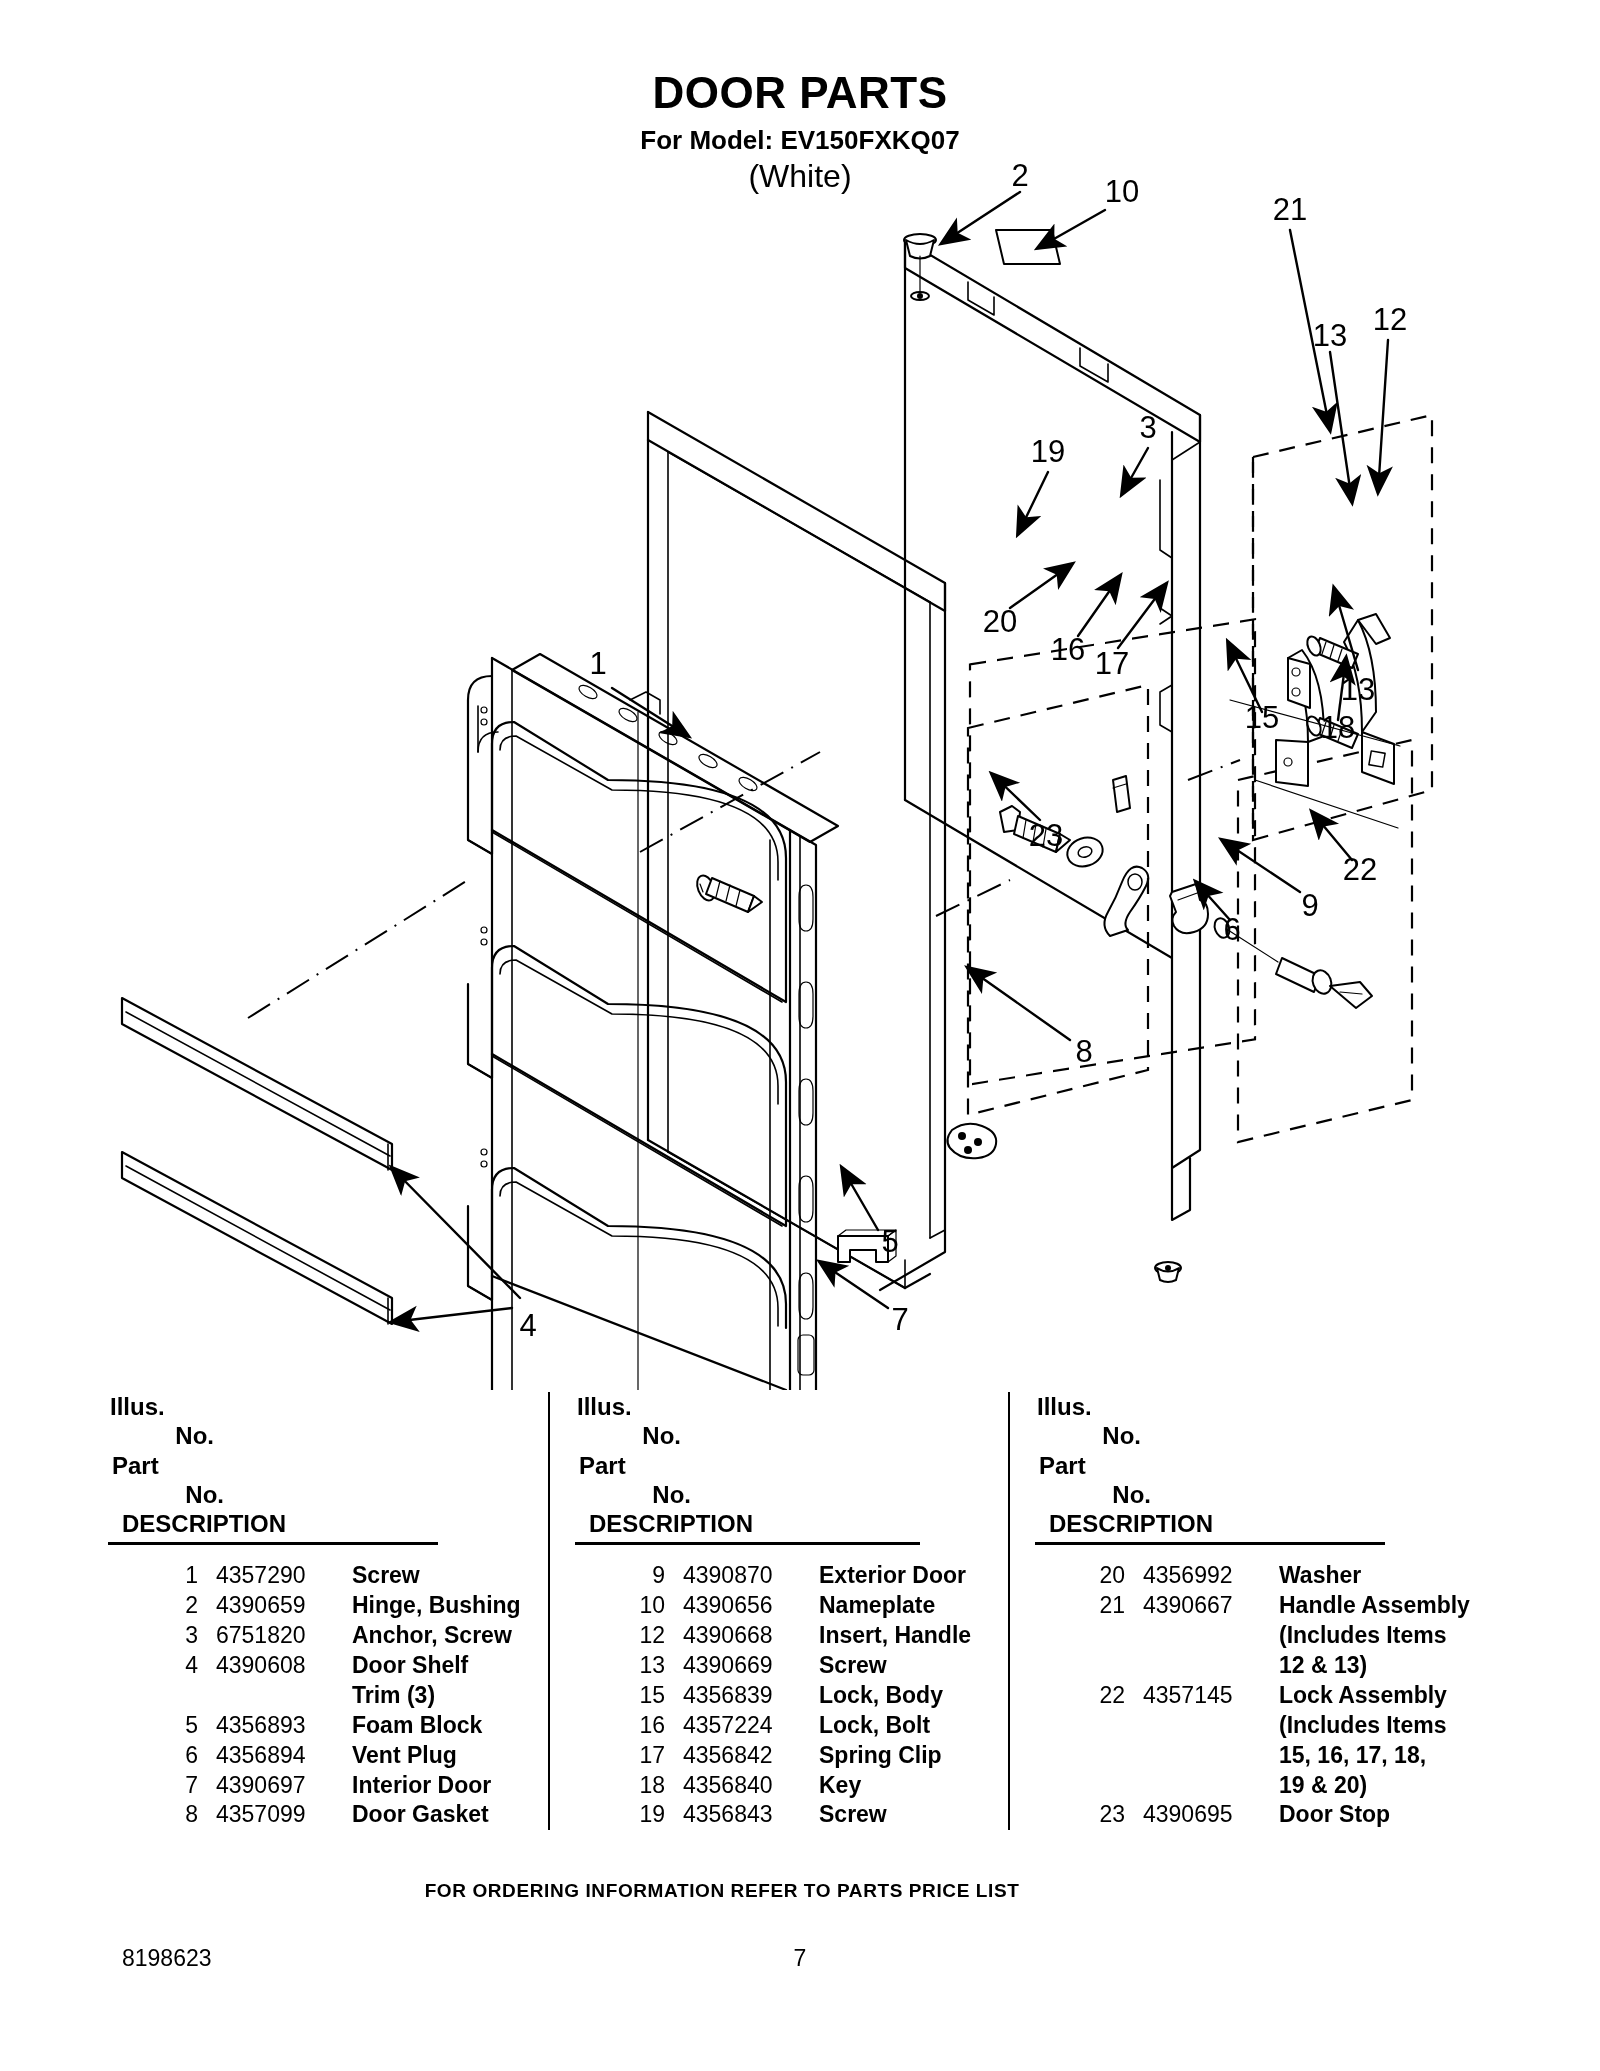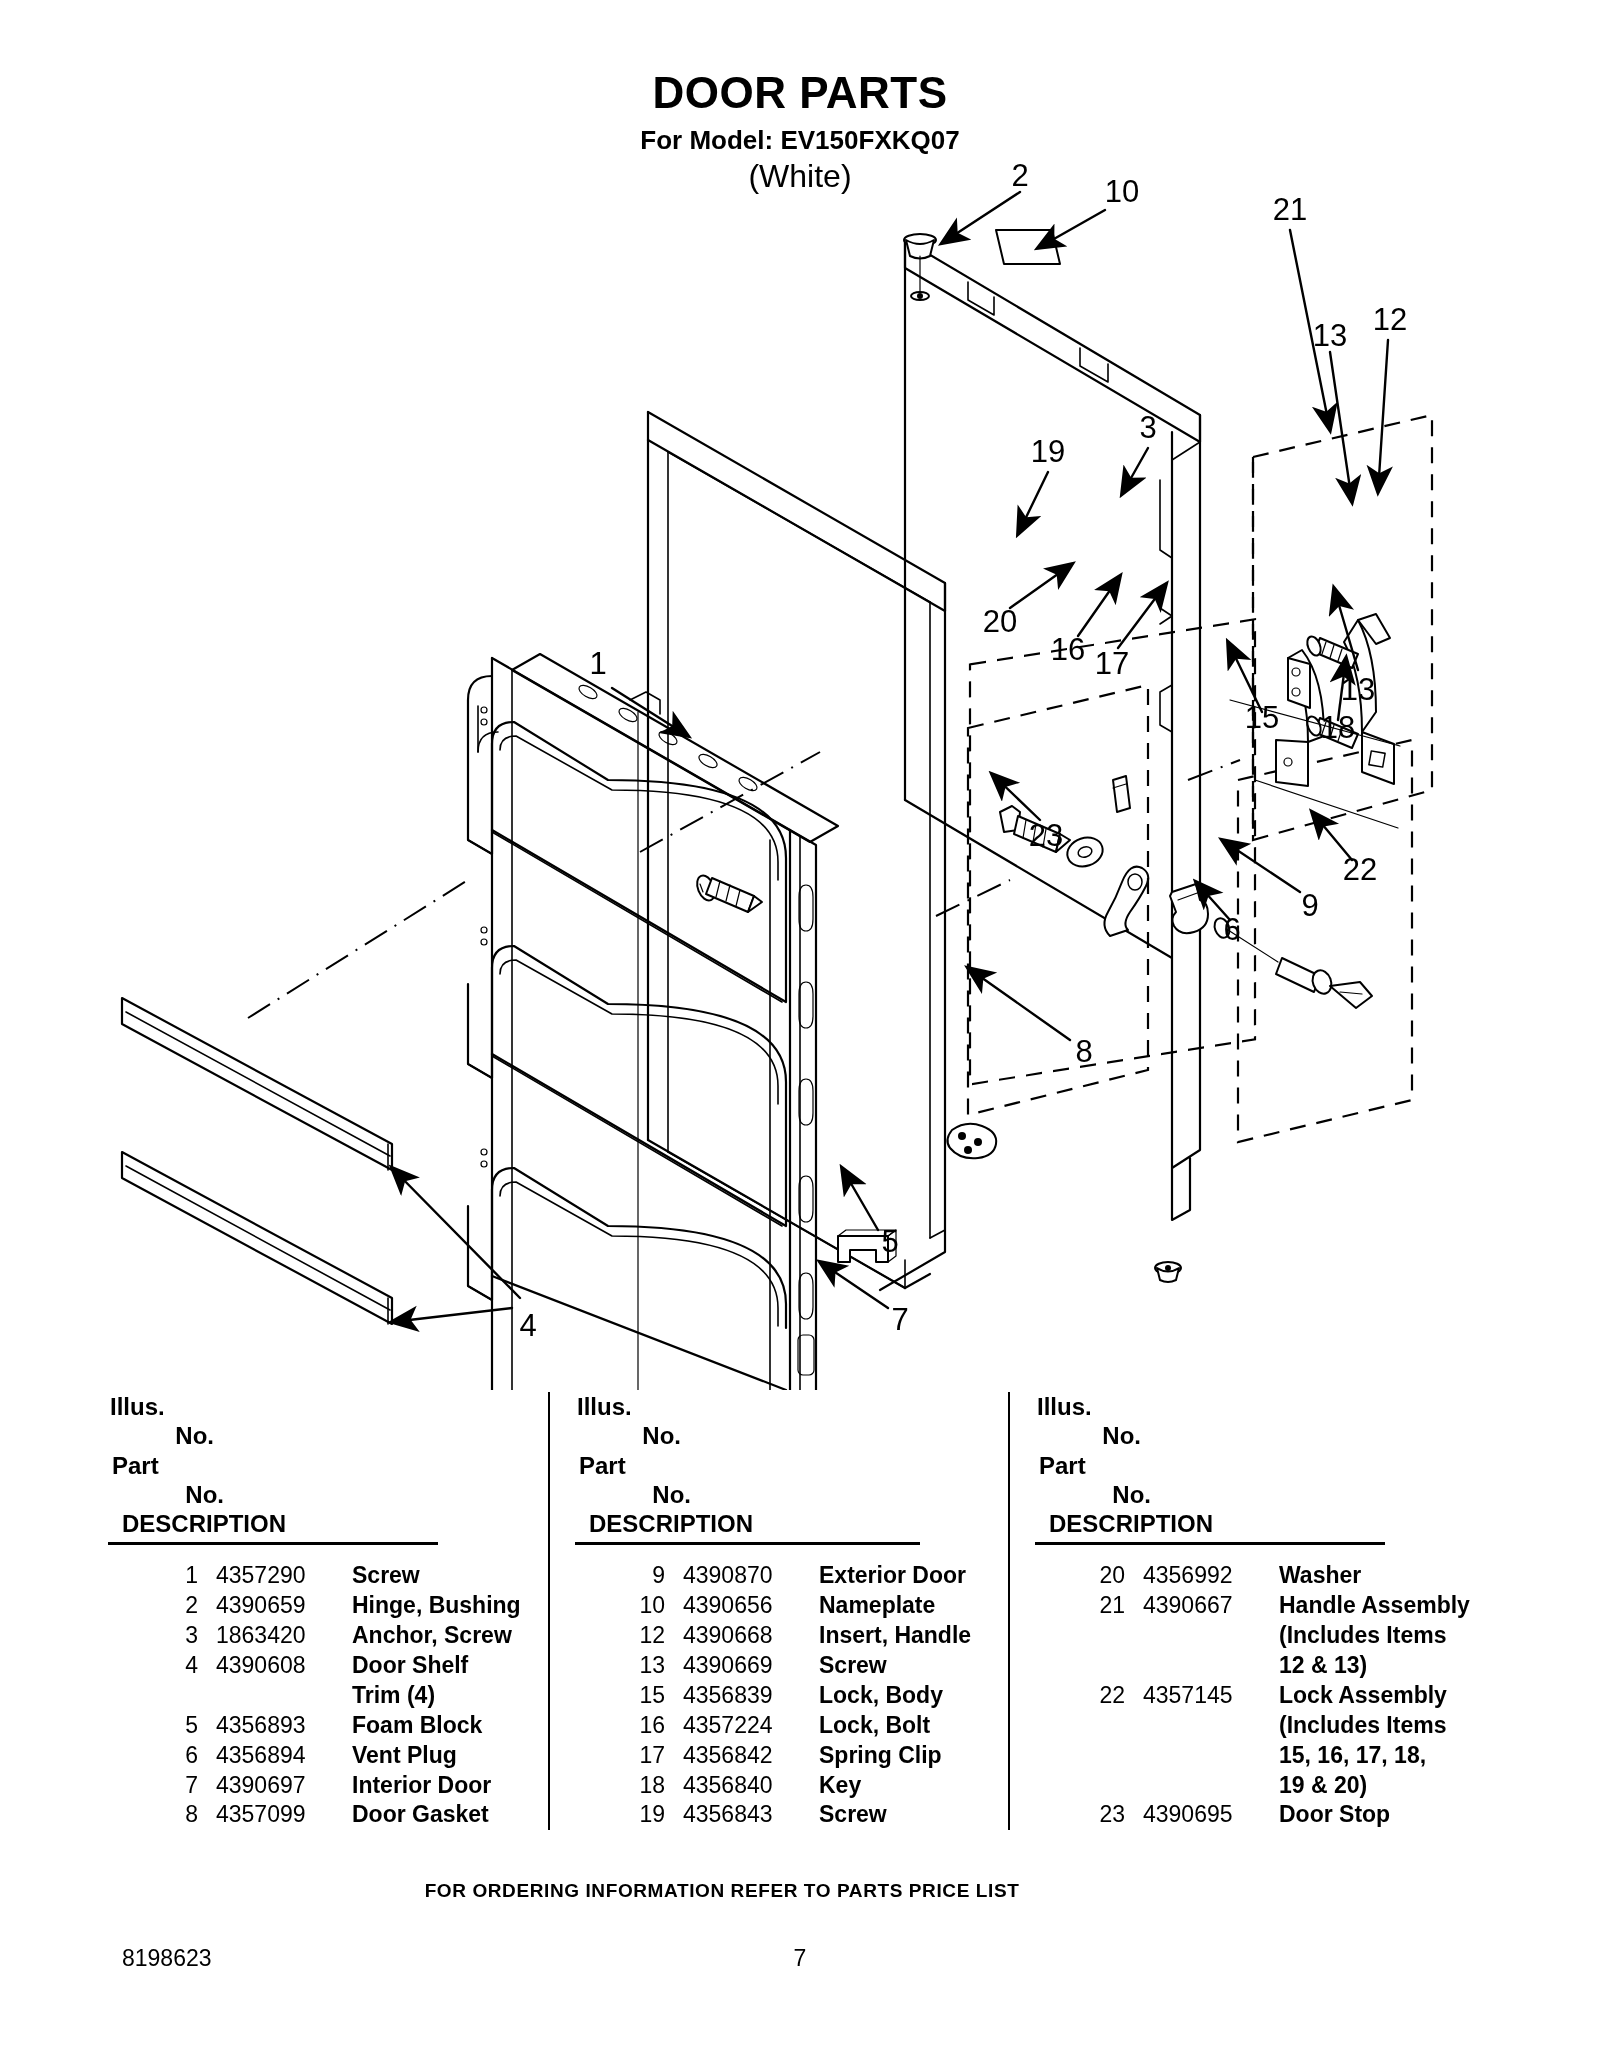--- a/index.html
+++ b/index.html
@@ -531,28 +531,28 @@
             <div class="c-part">4357290</div>
             <div class="c-desc">Screw</div>
           </div>
         <div class="trow">
             <div class="c-illus">2</div>
             <div class="c-part">4390659</div>
             <div class="c-desc">Hinge, Bushing</div>
           </div>
         <div class="trow">
             <div class="c-illus">3</div>
-            <div class="c-part">1863420</div>
+            <div class="c-part">6751820</div>
             <div class="c-desc">Anchor, Screw</div>
           </div>
         <div class="trow">
             <div class="c-illus">4</div>
             <div class="c-part">4390608</div>
             <div class="c-desc">Door Shelf
-Trim (4)</div>
+Trim (3)</div>
           </div>
         <div class="trow">
             <div class="c-illus">5</div>
             <div class="c-part">4356893</div>
             <div class="c-desc">Foam Block</div>
           </div>
         <div class="trow">
             <div class="c-illus">6</div>
             <div class="c-part">4356894</div>
             <div class="c-desc">Vent Plug</div>

